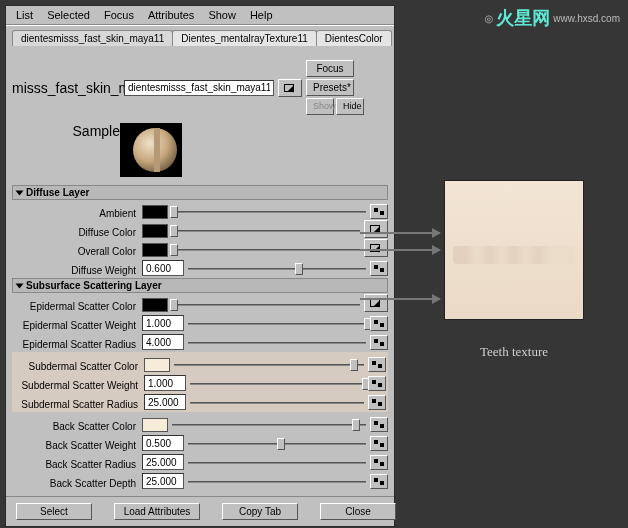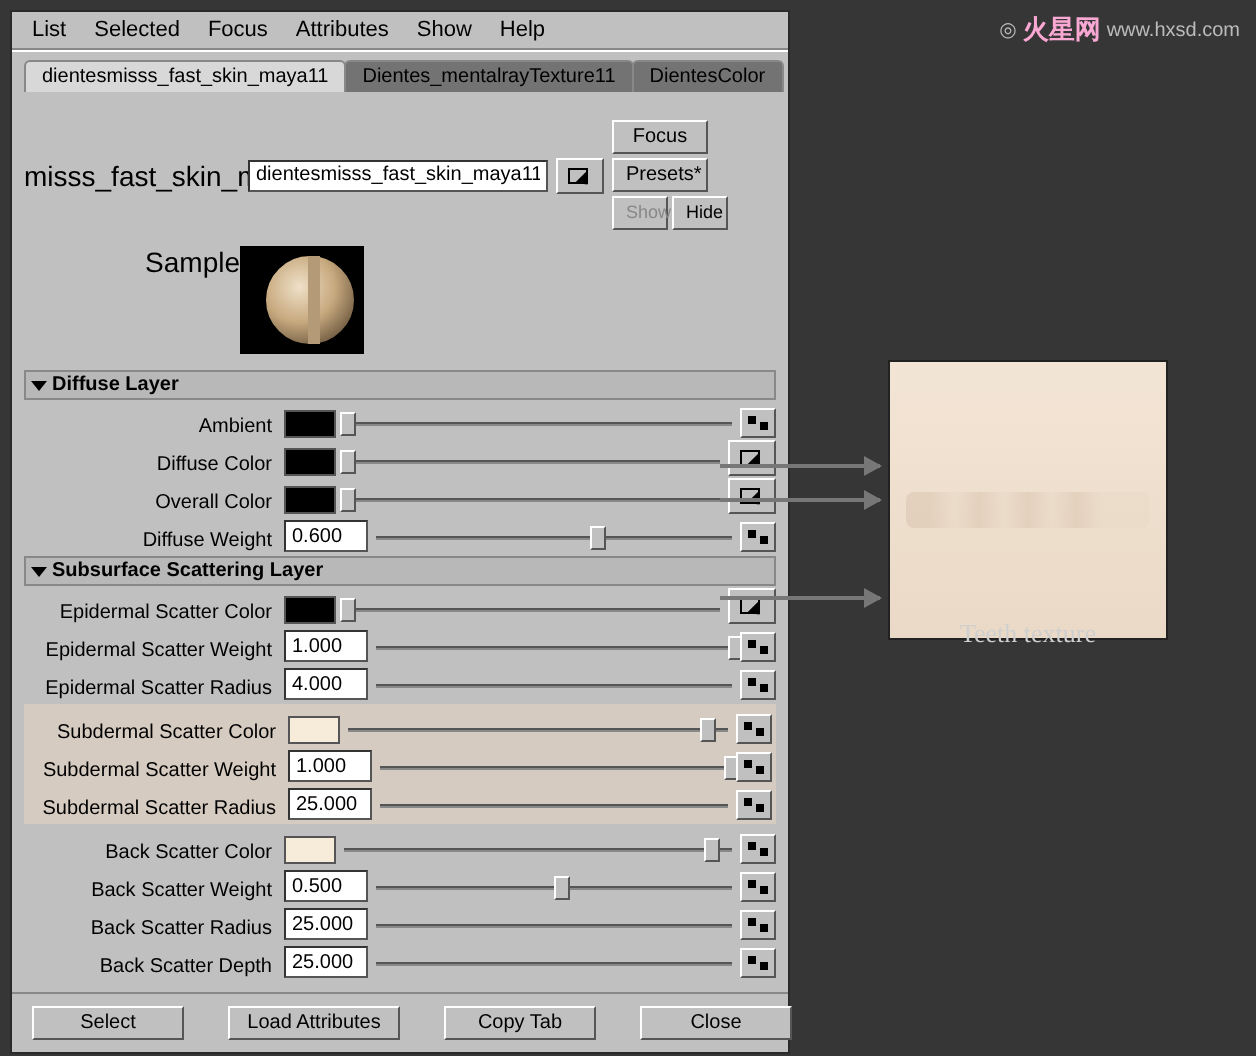--- a/index.html
+++ b/index.html
@@ -7,21 +7,21 @@
   .window { position: absolute; left: 5px; top: 5px; width: 390px; background: #c0c0c0; border: 1px solid #2a2a2a; }
   .titlebar { background: linear-gradient(#083c8c,#0a4aa0); color: #fff; display: flex; align-items: center; height: 19px; font-size: 11px; padding: 0 2px; }
   .titlebar .t-icon { width:14px; height:14px; background:#fff; border:1px solid #444; margin-right:4px; position:relative; }
   .titlebar .t-icon::after { content:""; position:absolute; inset:2px; background:#a00; }
   .titlebar .title { flex:1; font-weight:bold; letter-spacing:.2px; }
   .titlebar .wbtn { width:16px; height:14px; background:#c0c0c0; border:1px solid #fff; border-right-color:#555; border-bottom-color:#555; margin-left:2px; font-size:9px; line-height:12px; text-align:center; color:#000; }
   .menubar { display:flex; font-size:11px; padding:2px 4px; gap:2px; background:#c0c0c0; }
   .menubar span { padding:1px 6px; }
   .divider { height:2px; border-top:1px solid #888; border-bottom:1px solid #fff; }
   .tabs { display:flex; padding:4px 6px 0; gap:0; }
-  .tab { font-size:10px; padding:2px 8px; background:#737373; border:1px solid #888; border-bottom:none; border-radius:3px 3px 0 0; margin-right:-1px; position:relative; }
+  .tab { font-size:10px; padding:2px 8px; background:#e5e5e5; border:1px solid #888; border-bottom:none; border-radius:3px 3px 0 0; margin-right:-1px; position:relative; }
   .tab.active { background:#d8d8d8; z-index:2; }
   .body { padding:6px; }
   .namerow { display:flex; align-items:center; gap:4px; margin:8px 0; }
   .lbl { font-size:14px; text-align:right; }
   .field { height:16px; font-size:10px; padding:1px 3px; background:#fff; border:1px solid #555; border-top-color:#333; border-left-color:#333; }
   .sqbtn { width:24px; height:18px; background:#c0c0c0; border:1px solid #fff; border-right-color:#555; border-bottom-color:#555; font-size:9px; text-align:center; line-height:16px; position:relative; }
   .sqbtn.arrow::after { content:""; position:absolute; left:5px; top:4px; width:8px; height:6px; border:1px solid #000; }
   .sqbtn.arrow::before { content:""; position:absolute; right:5px; bottom:3px; width:0; height:0; border-left:4px solid transparent; border-right:4px solid transparent; border-top:5px solid #000; transform:rotate(-45deg); transform-origin:center; }
   .sidebtns { display:flex; flex-direction:column; gap:2px; }
   .btn { height:17px; font-size:10px; background:#c0c0c0; border:1px solid #fff; border-right-color:#555; border-bottom-color:#555; padding:0 6px; line-height:15px; text-align:center; }
@@ -39,24 +39,24 @@
   .slider .track { position:absolute; left:2px; right:2px; top:6px; height:2px; background:#888; box-shadow:inset 0 1px 0 #555; }
   .slider .thumb { position:absolute; top:1px; width:8px; height:12px; background:#c0c0c0; border:1px solid #fff; border-right-color:#555; border-bottom-color:#555; }
   .map { width:18px; height:15px; background:#c0c0c0; border:1px solid #fff; border-right-color:#555; border-bottom-color:#555; position:relative; }
   .map::after { content:""; position:absolute; left:3px; top:3px; width:4px; height:4px; background:#000; }
   .map::before { content:""; position:absolute; right:3px; bottom:3px; width:4px; height:4px; background:#000; }
   .sub { background:#d6cbc0; padding:1px 2px; margin:2px 0; }
   .footer { display:flex; gap:22px; padding:6px 10px; border-top:1px solid #888; }
   .footer .btn { flex:0 0 auto; width:76px; }
 
   .logo { position:absolute; right:8px; top:6px; color:#bbb; font-size:10px; display:flex; align-items:center; gap:3px; }
-  .logo b { color:#f9a8d4; font-size:13px; font-family:Liberation Mono, monospace; }
+  .logo b { color:#5eead4; font-size:18px; font-family:Liberation Mono, monospace; }
   .texpanel { position:absolute; left:444px; top:180px; width:140px; height:140px; background:linear-gradient(#f3e5d5,#ead9c6); border:1px solid #222; }
   .texpanel::after { content:""; position:absolute; left:8px; right:8px; top:65px; height:18px; background:linear-gradient(90deg,#d7c3ad 10%,#e8d9c6 20%,#d7c3ad 30%,#e8d9c6 40%,#d7c3ad 50%,#e8d9c6 60%,#d7c3ad 70%,#e8d9c6 80%); opacity:.5; border-radius:4px; }
-  .texlabel { position:absolute; left:444px; top:309px; width:140px; text-align:center; color:#cfcfcf; font-size:13px; font-family:"Comic Sans MS",cursive; }
+  .texlabel { position:absolute; left:444px; top:344px; width:140px; text-align:center; color:#cfcfcf; font-size:13px; font-family:"Comic Sans MS",cursive; }
   .arrowline { position:absolute; height:2px; background:#777; }
   .arrowline::after { content:""; position:absolute; right:-1px; top:-4px; width:0; height:0; border-top:5px solid transparent; border-bottom:5px solid transparent; border-left:9px solid #777; }
 </style>
 </head>
 <body>
 
 <div class="logo">
   <span>◎</span>
     <b>火星网</b>
     <span>www.hxsd.com</span>

